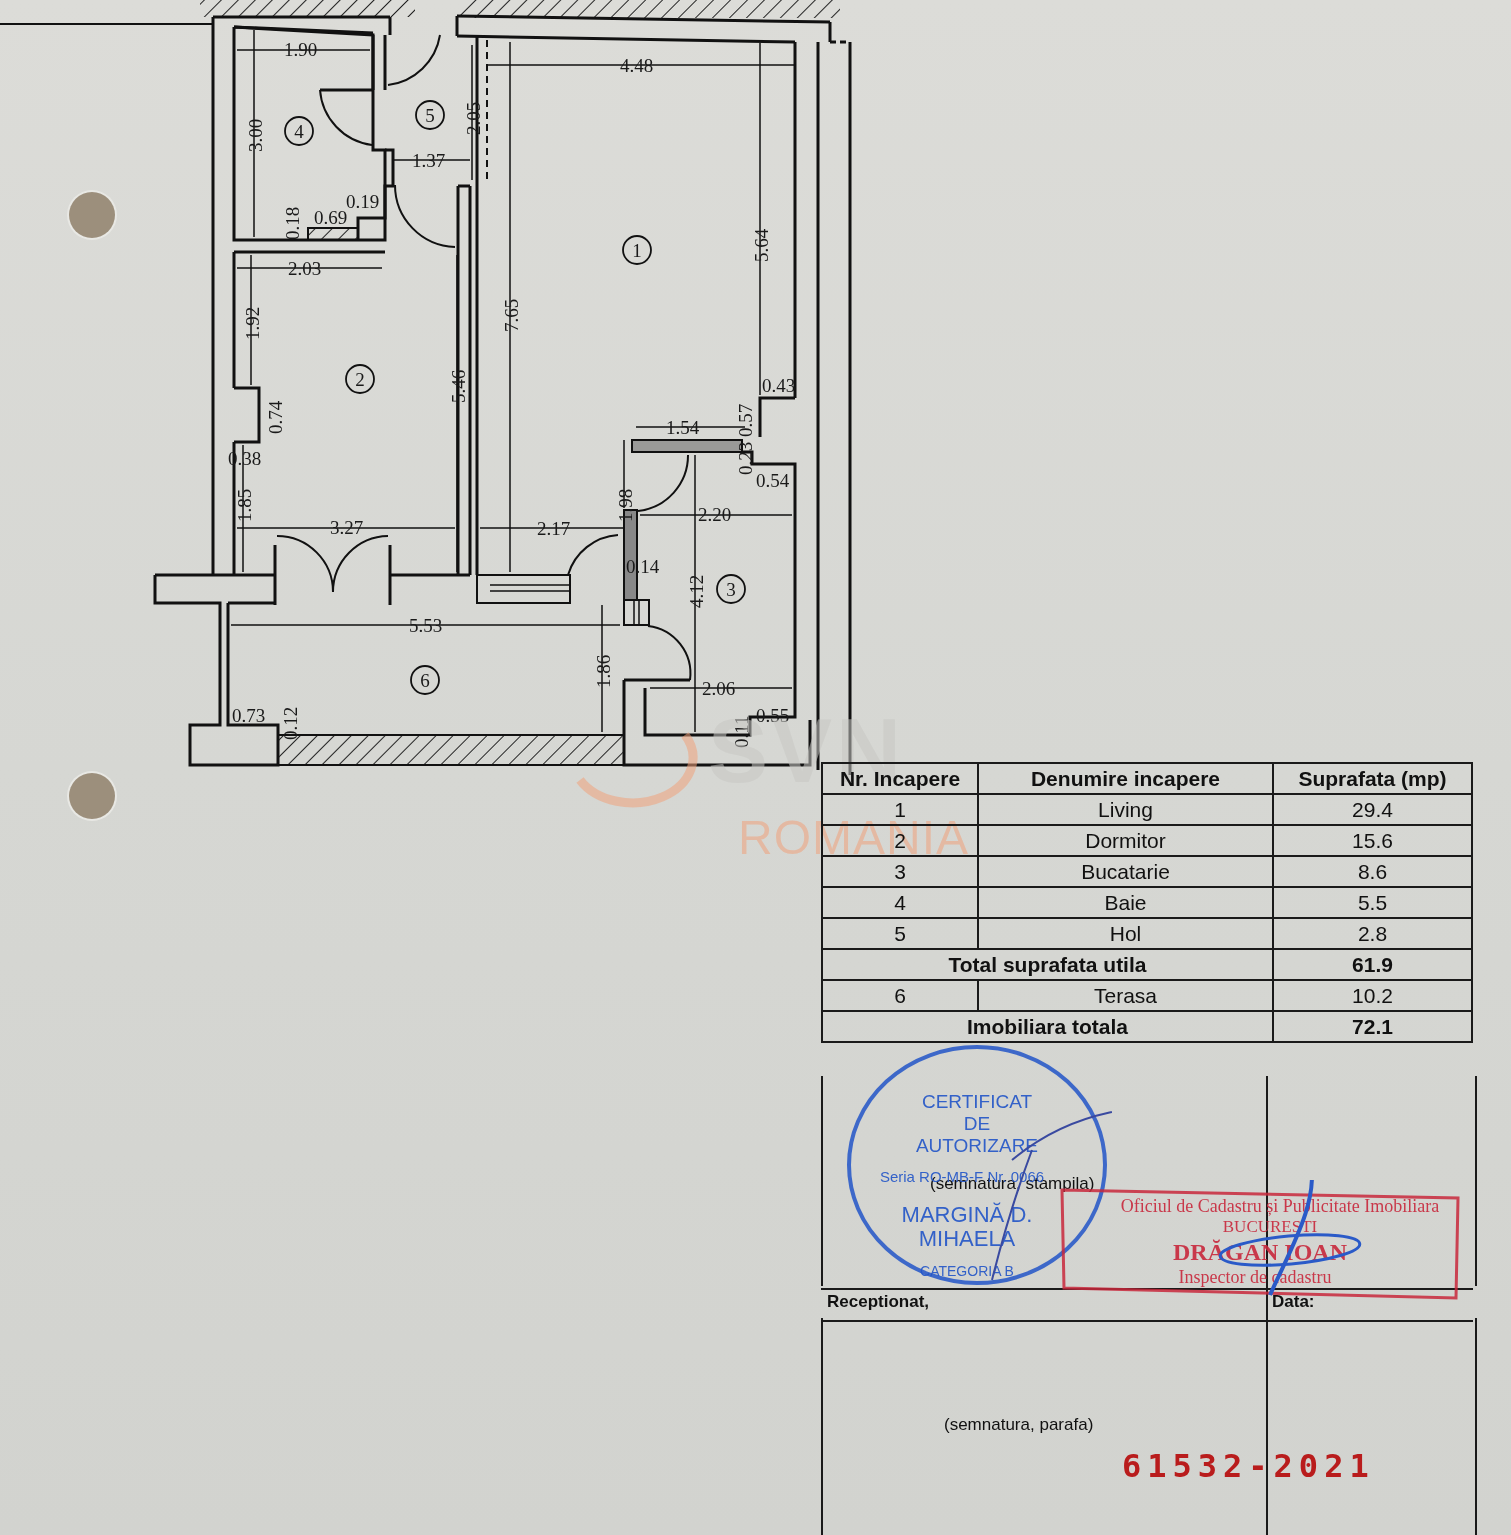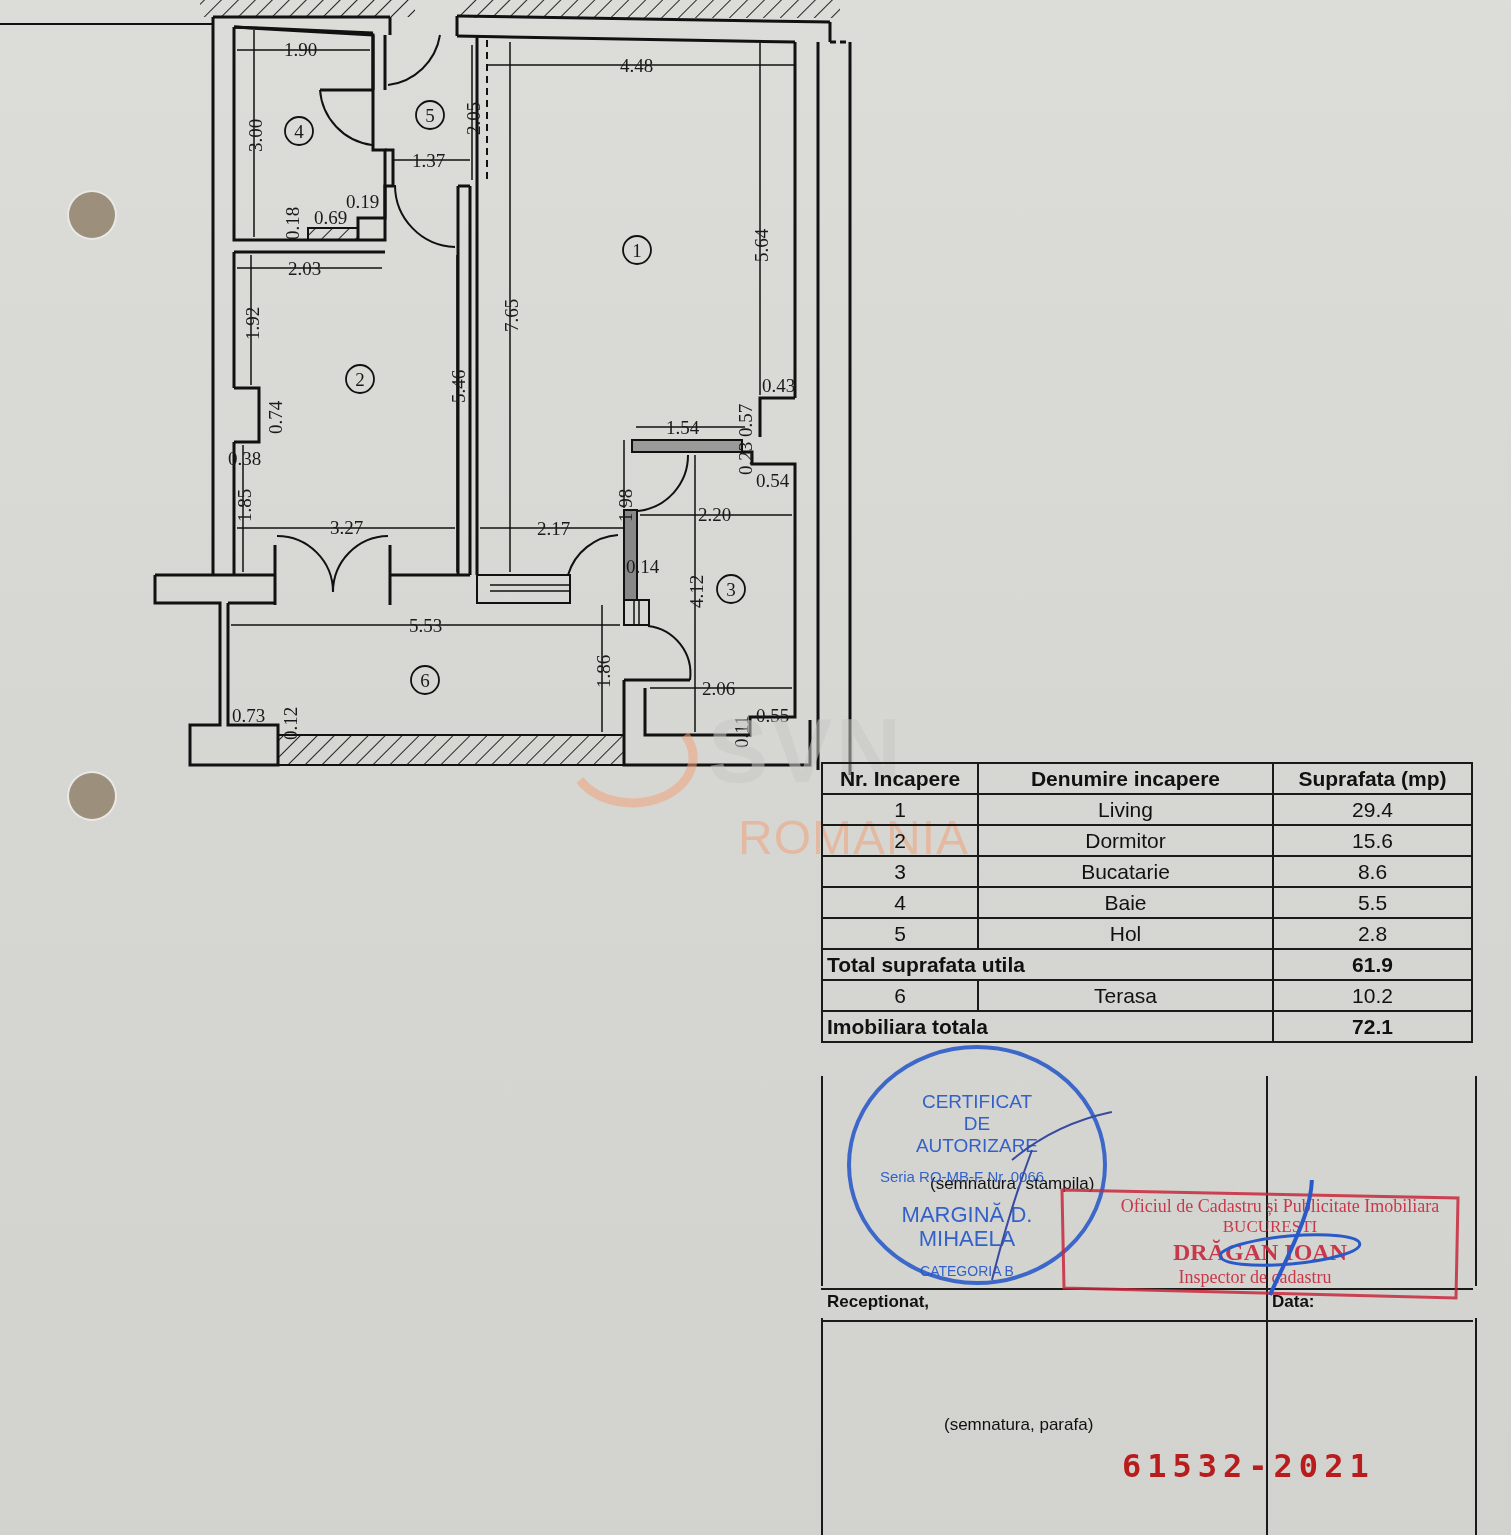--- a/index.html
+++ b/index.html
@@ -17,21 +17,21 @@
   .wm-svn{position:absolute;left:708px;top:700px;font-size:90px;font-weight:bold;color:#c8c8c4;opacity:.55;letter-spacing:4px;}
 
   table.legend{position:absolute;left:821px;top:762px;width:652px;border-collapse:collapse;
        font-size:21px;color:#111;}
   table.legend td{border:2px solid #1a1a1a;padding:0 4px;height:29px;line-height:29px;}
   .c1{width:146px;text-align:center;}
   .c2{width:285px;text-align:center;}
   .c3{text-align:center;}
   .hdr td{font-weight:bold;height:30px;}
   .bold{font-weight:bold;}
-  .left{text-align:left;}
+  .left{text-align:center;}
 
   .sigbox{position:absolute;left:821px;top:1076px;width:652px;height:210px;border-left:2px solid #1a1a1a;border-right:2px solid #1a1a1a;}
   .sigdiv{position:absolute;left:1266px;top:1076px;width:2px;height:459px;background:#1a1a1a;}
   .row-rec{position:absolute;left:821px;top:1288px;width:652px;height:30px;border-top:2px solid #1a1a1a;border-bottom:2px solid #1a1a1a;}
   .lowbox{position:absolute;left:821px;top:1318px;width:652px;height:217px;border-left:2px solid #1a1a1a;border-right:2px solid #1a1a1a;}
   .lbl{position:absolute;font-size:17px;color:#111;}
   .stamp-blue{position:absolute;left:842px;top:1040px;width:270px;height:250px;}
   .stamp-red{position:absolute;left:1060px;top:1180px;width:400px;height:120px;}
   .regno{position:absolute;left:1122px;top:1447px;font-size:32px;font-weight:bold;color:#b91c1c;letter-spacing:6px;font-family:"DejaVu Sans Mono",monospace;}
 </style>

